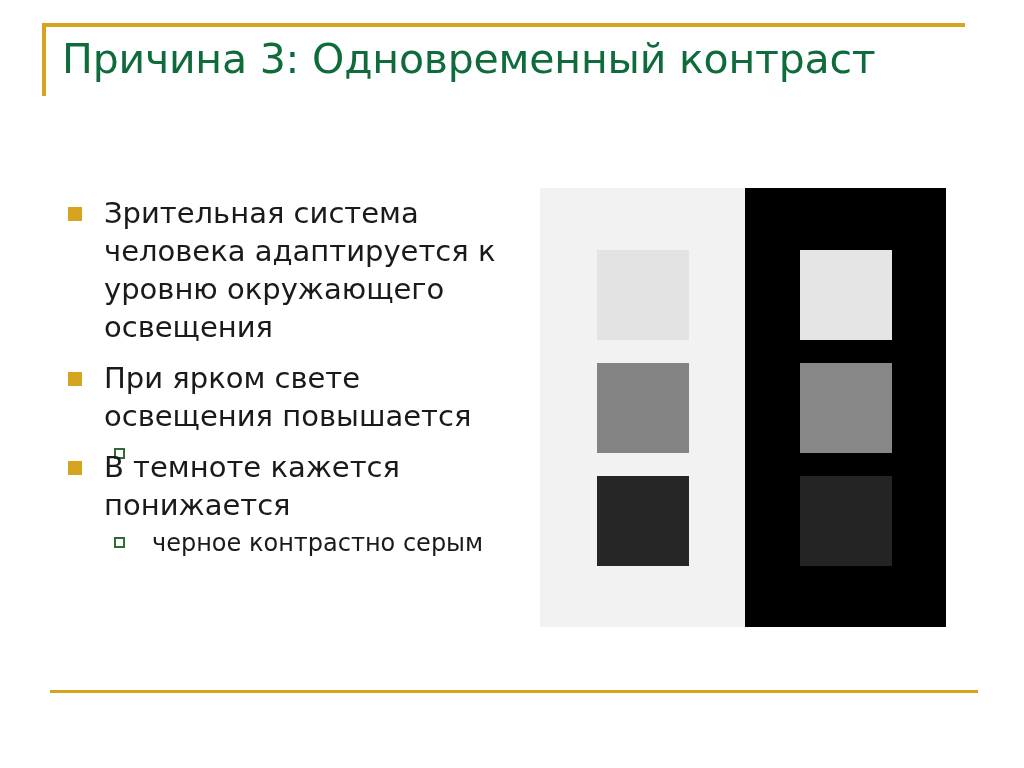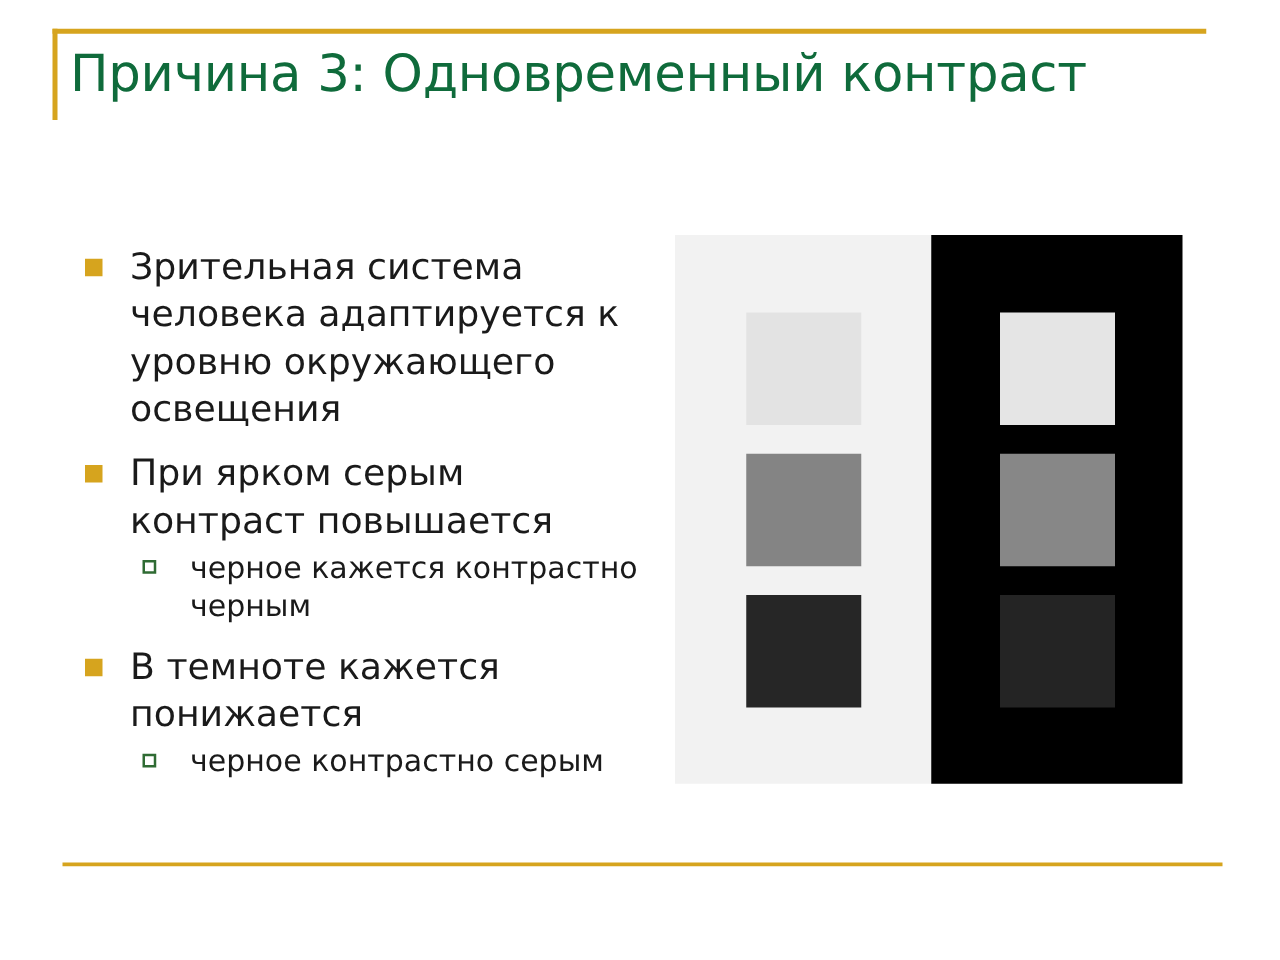--- a/index.html
+++ b/index.html
@@ -32,21 +32,21 @@
   .title-rule-left {
     position: absolute;
     left: 42px;
     top: 23px;
     width: 4px;
     height: 73px;
     background: #d6a41e;
   }
   .slide-title {
     position: absolute;
-    left: 56px;
+    left: 62px;
     top: 33px;
     width: 900px;
     font-size: 41px;
     line-height: 52px;
     color: #0f6b3b;
     font-family: "DejaVu Sans", sans-serif;
     font-weight: 400;
     letter-spacing: -0.2px;
     white-space: nowrap;
   }
@@ -162,25 +162,24 @@
   <div class="content">
     <ul class="lvl1">
 
       <li class="bullet1">
         <span class="marker1" style="background: rgb(214, 164, 30);"></span>
         <span class="txt">Зрительная система человека адаптируется к уровню окружающего освещения</span>
       </li>
 
       <li class="bullet1">
         <span class="marker1" style="background: rgb(214, 164, 30);"></span>
-        <span class="txt">При ярком серым контраст повышается</span>
+        <span class="txt">При ярком свете освещения повышается</span>
         <ul class="lvl2">
           <li class="bullet2">
             <span class="marker2" style="border-color: rgb(47, 107, 51);"></span>
-            <span class="txt">черное кажется контрастно черным</span>
           </li>
         </ul>
       </li>
 
       <li class="bullet1">
         <span class="marker1" style="background: rgb(214, 164, 30);"></span>
         <span class="txt">В темноте кажется понижается</span>
         <ul class="lvl2">
           <li class="bullet2">
             <span class="marker2" style="border-color: rgb(47, 107, 51);"></span>

